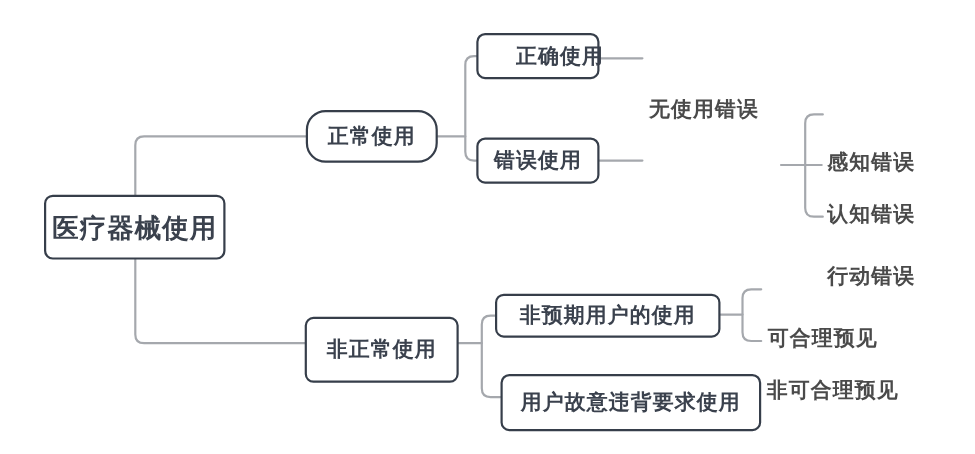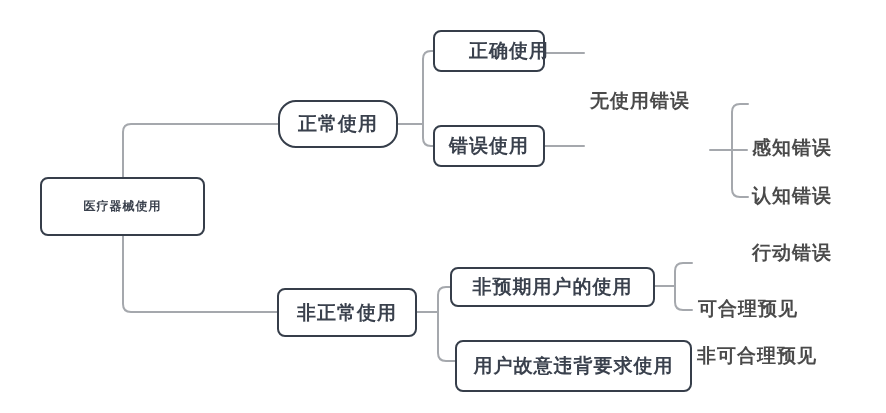--- a/index.html
+++ b/index.html
@@ -42,39 +42,39 @@
     background: var(--node-fill);
     border: 2.5px solid var(--node-border);
     border-radius: 8px;
     color: var(--node-text);
     font-size: 19px;
     font-weight: bold;
     letter-spacing: 1px;
     white-space: nowrap;
     cursor: default;
   }
-  .node.root { font-size: 12px; }
+  .node.root { font-size: 24px; }
   .leaf {
     position: absolute;
     transform: translateY(-50%);
     color: var(--leaf-text);
     font-size: 19px;
     font-weight: bold;
     letter-spacing: 1px;
     white-space: nowrap;
     line-height: 1;
     cursor: default;
     margin-top: 45px;
   }
   
   .pos-root        { left: 40px;  top: 177px; width: 165px; height: 59px; }
   .pos-normal      { left: 278px; top: 100px; width: 120px; height: 48px; border-radius: 18px; }
   .pos-correct     { left: 433px; top: 30px;  width: 112px; height: 42px; padding-left: 40px; }
   .pos-wrong       { left: 433px; top: 125px; width: 112px; height: 42px; }
-  .pos-abnormal    { left: 277px; top: 288px; width: 140px; height: 49px; }
+  .pos-abnormal    { left: 277px; top: 288px; width: 140px; height: 60px; }
   .pos-unintended  { left: 450px; top: 267px; width: 205px; height: 40px; }
   .pos-intentional { left: 455px; top: 340px; width: 237px; height: 52px; }
   
   .pos-no-error        { left: 590px; top: 55px; }
   .pos-has-error       { left: 590px; top: 149px; }
   .pos-perception      { left: 752px; top: 104px; font-family: Liberation Mono, monospace; }
   .pos-cognition       { left: 752px; top: 150px; }
   .pos-action          { left: 752px; top: 207px; }
   .pos-reasonable      { left: 698px; top: 263px; }
   .pos-not-reasonable  { left: 697px; top: 310px; text-align: right; }

